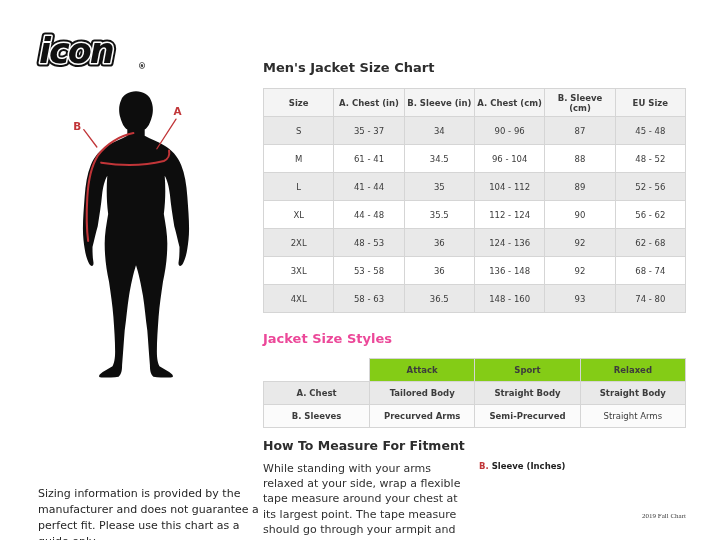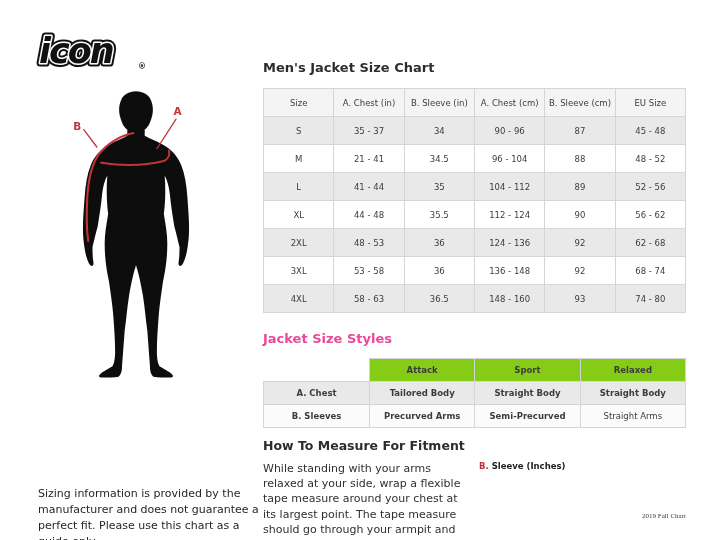--- a/index.html
+++ b/index.html
@@ -22,21 +22,21 @@
   .h2{left:263px;top:331px;font-size:13px;font-weight:bold;color:#ec4899;}
   .h3{left:263px;top:438px;font-size:12.5px;font-weight:bold;color:#2d2d2d;}
 
   
   table{border-collapse:collapse;table-layout:fixed;}
   #size-table{left:263px;top:88px;width:423px;}
   #size-table th,#size-table td{
     border:1px solid #d5d5d5;height:27px;text-align:center;vertical-align:middle;
     font-size:8.5px;color:#3c3c3c;padding:0 2px;
   }
-  #size-table thead th{background:#f4f4f4;font-weight:normal;}
+  #size-table thead th{background:#f4f4f4;font-weight:bold;}
   #size-table tbody td{font-weight:normal;}
   #size-table tbody tr:nth-child(odd) td{background:#e9e9e9;}
   #size-table tbody tr:nth-child(even) td{background:#ffffff;}
 
   #styles-table{left:263px;top:358px;width:423px;}
   #styles-table th,#styles-table td{
     border:1px solid #d5d5d5;height:22px;text-align:center;vertical-align:middle;
     font-size:8.5px;color:#3c3c3c;padding:0 2px;
   }
   #styles-table col.c0{width:106px;}
@@ -121,21 +121,21 @@
     <tr>
       <td>S</td>
       <td>35 - 37</td>
       <td>34</td>
       <td>90 - 96</td>
       <td>87</td>
       <td>45 - 48</td>
     </tr>
     <tr>
       <td>M</td>
-      <td>21 - 41</td>
+      <td>61 - 41</td>
       <td>34.5</td>
       <td>96 - 104</td>
       <td>88</td>
       <td>48 - 52</td>
     </tr>
     <tr>
       <td>L</td>
       <td>41 - 44</td>
       <td>35</td>
       <td>104 - 112</td>

